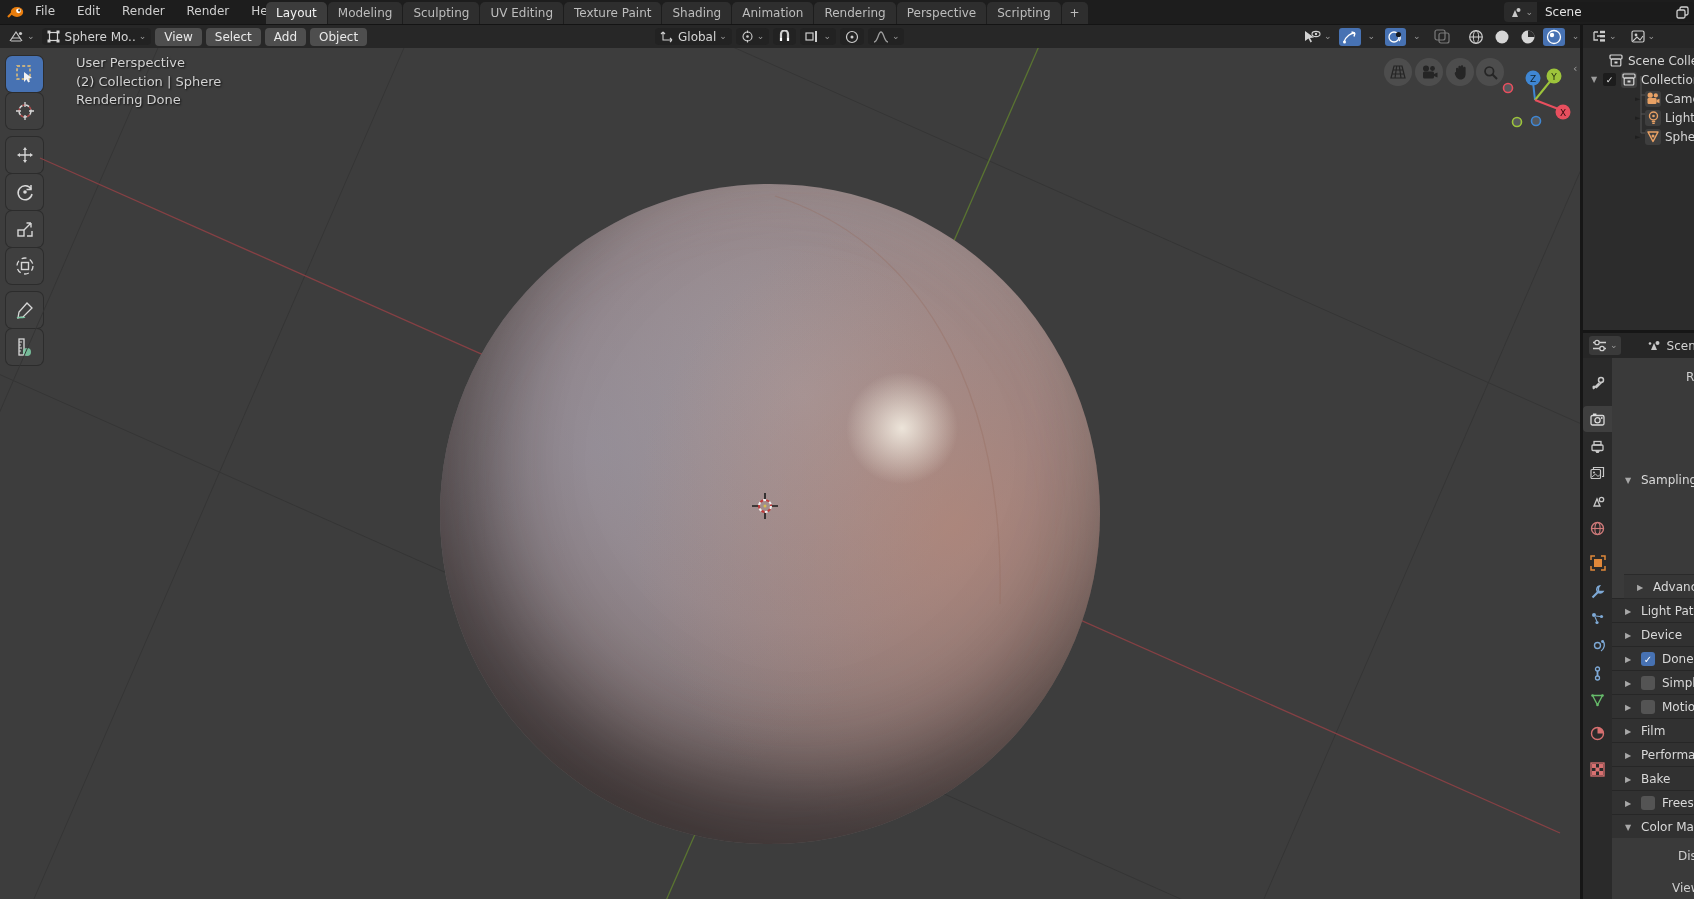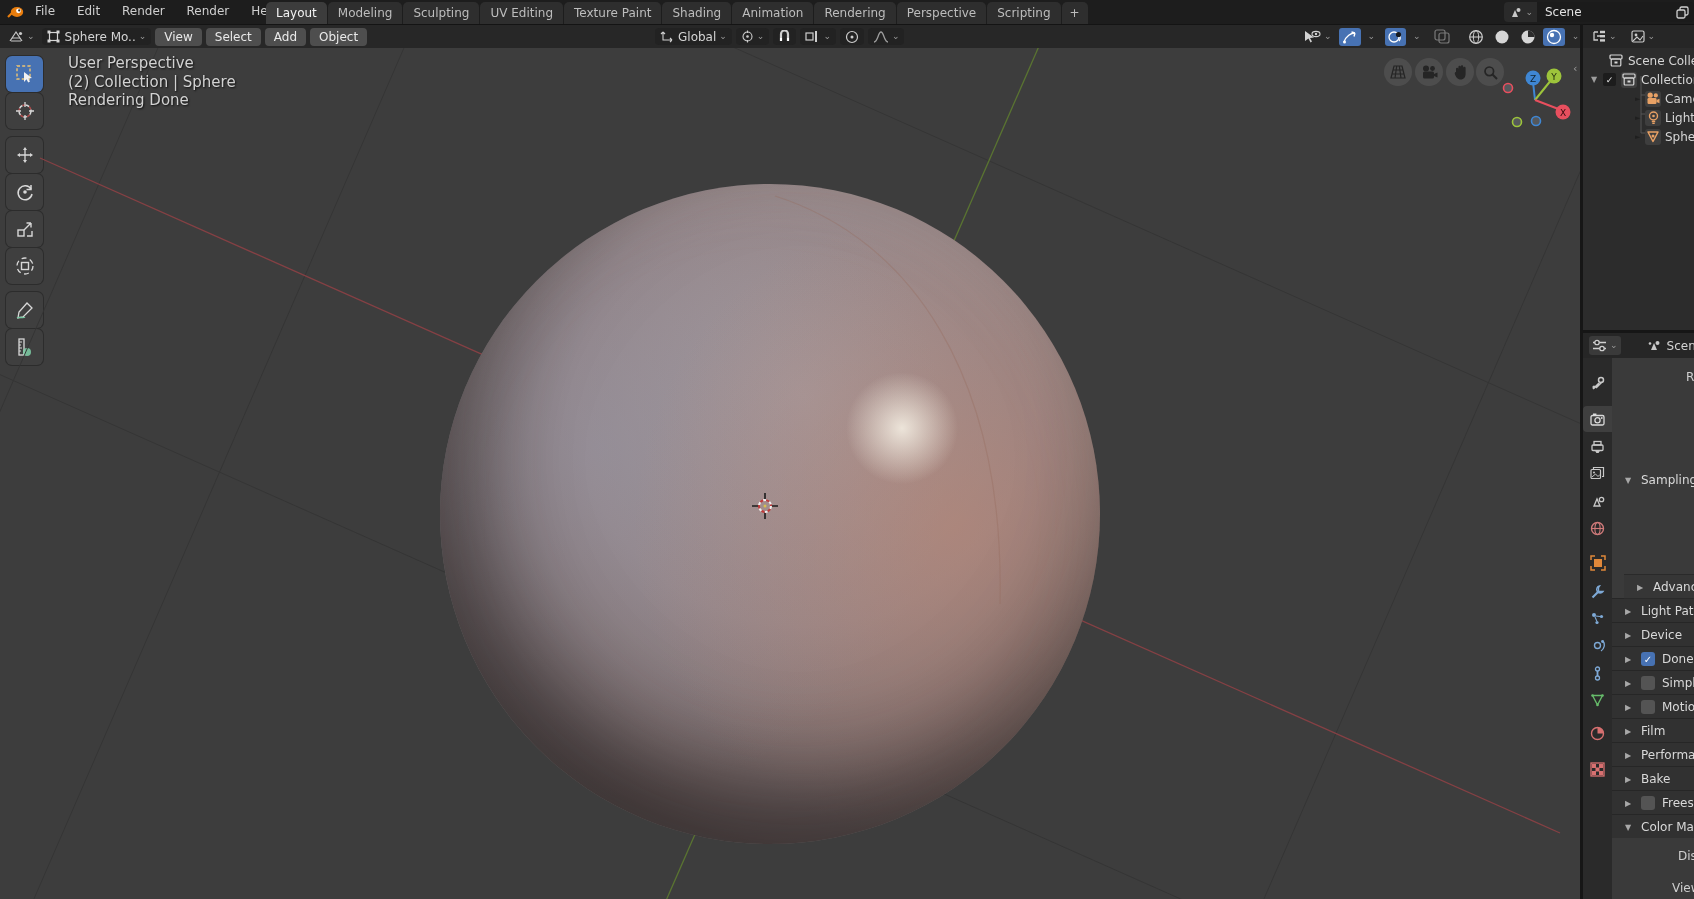--- a/index.html
+++ b/index.html
@@ -38,21 +38,21 @@
   #oheader{left:1583px;top:25px;width:111px;height:23px;background:#262626;}
   #divider-v{left:1580px;top:24px;width:3px;height:875px;background:#161616;}
   #divider-h{left:1583px;top:330px;width:111px;height:3px;background:#161616;}
 
   
   .tool-btn{position:absolute;left:6px;width:37px;height:36px;background:#3f3f3f;border-radius:6px;
             display:flex;align-items:center;justify-content:center;box-shadow:0 0 0 1px #2c2c2c;}
   .tool-btn.active{background:#4772b3;}
 
   
-  #viewport-text{left:68px;top:54px;line-height:18.5px;font-size:15px;color:#d2d2d2;
+  #viewport-text{left:76px;top:54px;line-height:18.5px;font-size:13px;color:#d2d2d2;
                  text-shadow:1px 1px 2px rgba(0,0,0,.75);}
   #sphere{left:440px;top:184px;width:660px;height:660px;border-radius:50%;
     background:
       radial-gradient(circle at 70% 37%, rgba(240,233,222,.95) 0%, rgba(240,233,222,0) 9%),
       radial-gradient(circle at 78% 52%, rgba(193,134,112,.5) 0%, rgba(193,134,112,0) 52%),
       radial-gradient(circle at 24% 40%, rgba(148,155,175,.38) 0%, rgba(148,155,175,0) 55%),
       radial-gradient(circle at 55% 32%, #a39597 0%, #948486 40%, #7c6d6d 65%, #5d5152 85%, #463e3e 97%);
     box-shadow:inset 30px -55px 95px rgba(22,18,18,.55), inset -8px 12px 60px rgba(255,235,220,.1);}
   .nav-circle{position:absolute;width:28px;height:28px;border-radius:50%;background:#4f4f4f;opacity:.92;
               display:flex;align-items:center;justify-content:center;}

